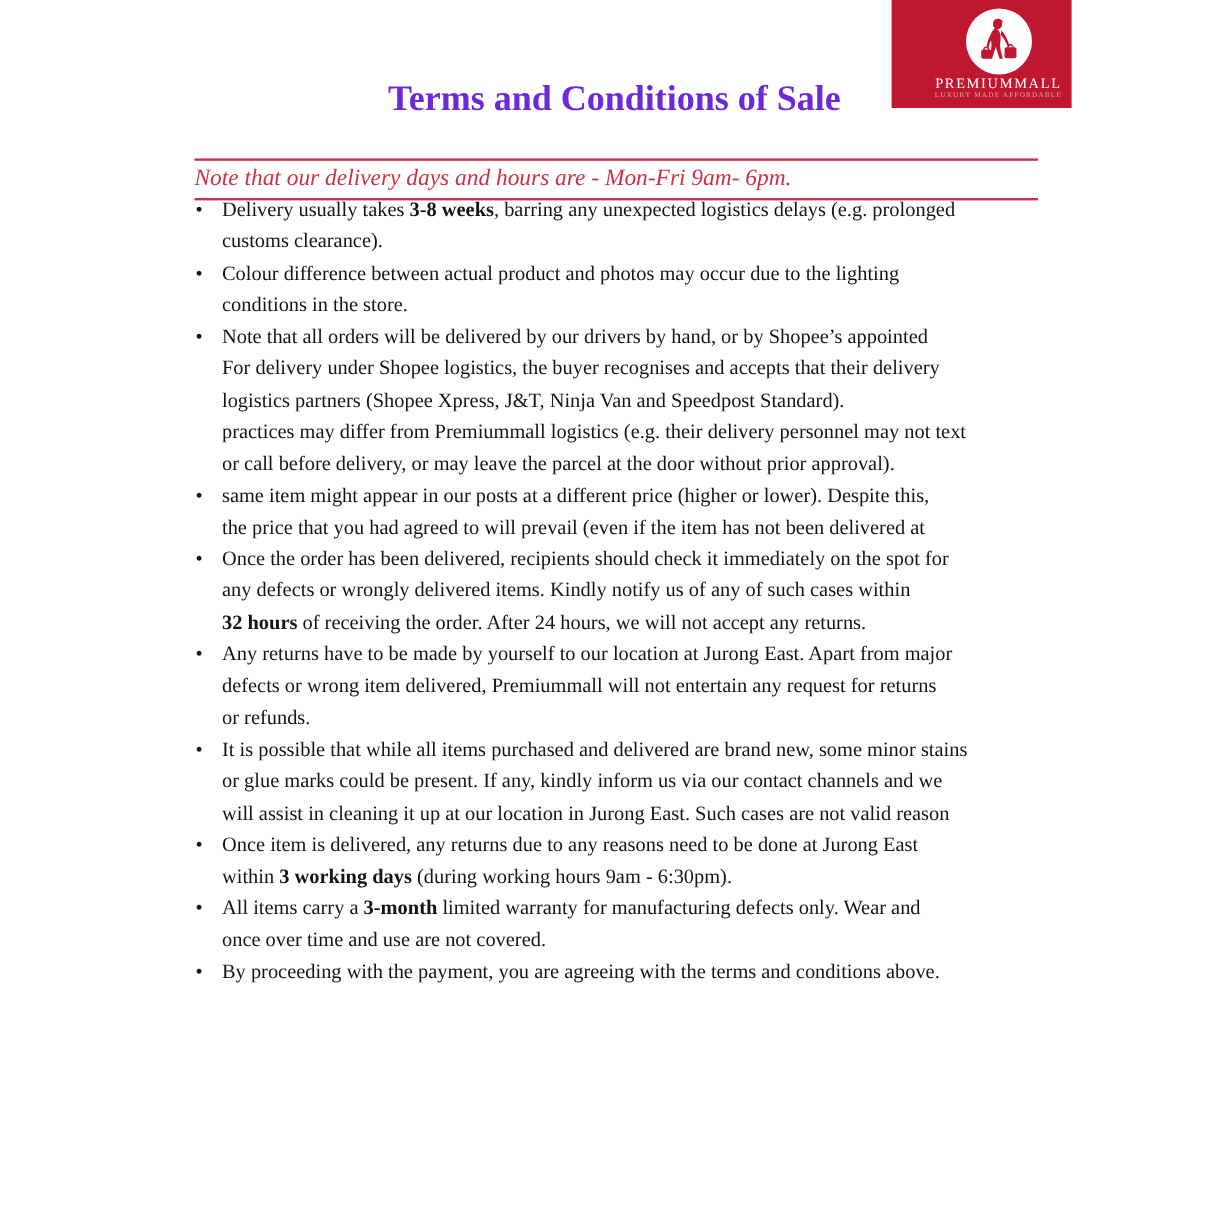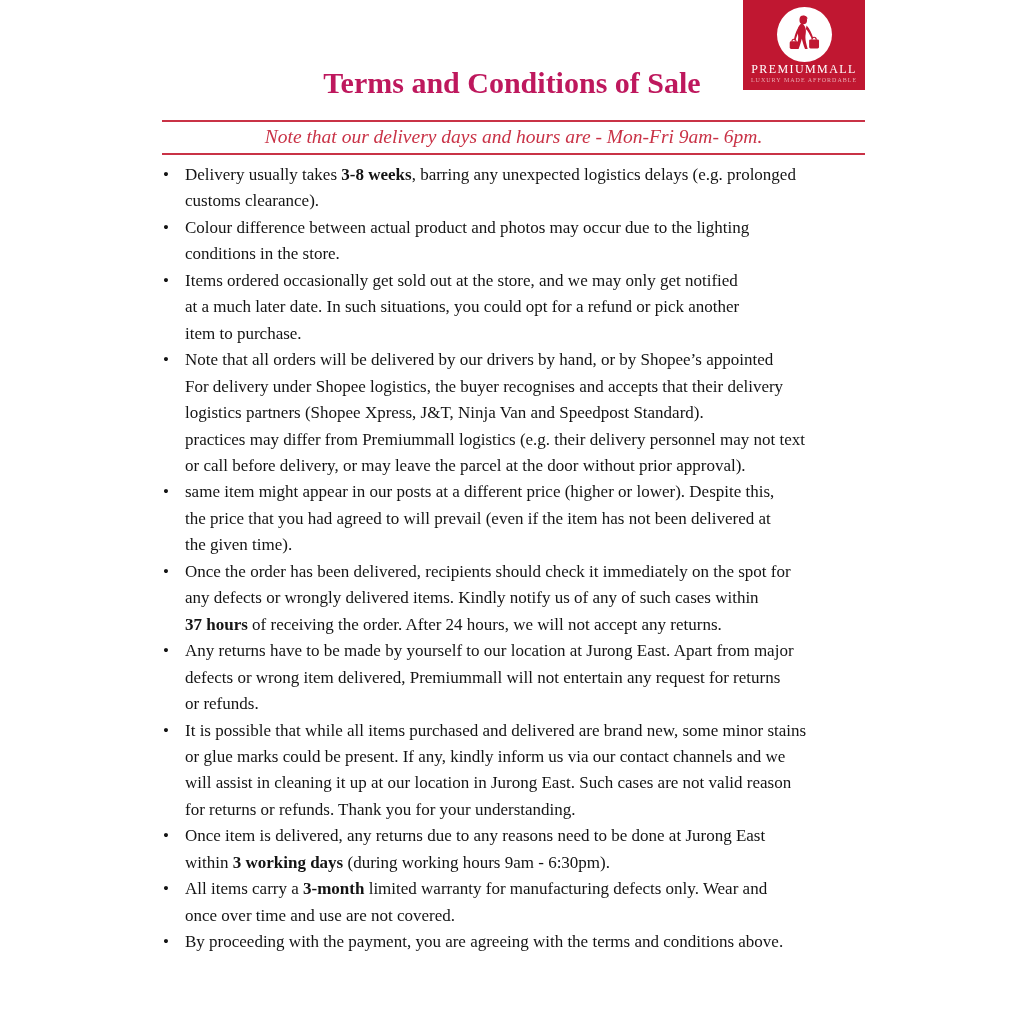--- a/index.html
+++ b/index.html
@@ -16,21 +16,21 @@
     font-family:"Liberation Serif", serif;
     color:var(--ink);
     overflow:hidden;
   }
 
   
   .logo{
     position:absolute;left:743px;top:0;
     width:122px;height:90px;
     background:var(--logo-bg);
-    display:flex;flex-direction:column;align-items:center;
+    display:flex;flex-direction:column;align-items:center;padding-left:28px;
   }
   .logo-circle{
     margin-top:7px;
     width:55px;height:55px;border-radius:50%;
     background:#ffffff;
     display:flex;align-items:center;justify-content:center;
   }
   .logo-name{
     margin-top:1px;
     color:#ffffff;
@@ -45,29 +45,29 @@
     line-height:6px;
     white-space:nowrap;
   }
 
   
   .title{
     position:absolute;top:66px;left:0;width:100%;
     margin:0;
     text-align:center;
     font-size:30px;font-weight:bold;
-    color:#be185d;
+    color:#6d28d9;
   }
 
   
   .note-band{
-    position:absolute;top:120px;left:162px;width:703px;
+    position:absolute;top:132px;left:162px;width:703px;
     border-top:2px solid var(--accent);
     border-bottom:2px solid var(--accent);
-    text-align:center;
+    text-align:left;
     padding:4px 0 5px 0;
   }
   .note-text{
     font-style:italic;
     font-size:19.5px;
     color:var(--accent);
   }
 
   
   .terms{
@@ -124,51 +124,44 @@
   <ul class="terms">
       <li>
         <div class="line">Delivery usually takes <b>3-8 weeks</b>, barring any unexpected logistics delays (e.g. prolonged</div>
         <div class="line">customs clearance).</div>
       </li>
       <li>
         <div class="line">Colour difference between actual product and photos may occur due to the lighting</div>
         <div class="line">conditions in the store.</div>
       </li>
       <li>
-        <div class="line">Items ordered occasionally get sold out at the store, and we may only get notified</div>
-        <div class="line">at a much later date. In such situations, you could opt for a refund or pick another</div>
-        <div class="line">item to purchase.</div>
-      </li>
-      <li>
         <div class="line">Note that all orders will be delivered by our drivers by hand, or by Shopee’s appointed</div>
         <div class="line">For delivery under Shopee logistics, the buyer recognises and accepts that their delivery</div>
         <div class="line">logistics partners (Shopee Xpress, J&amp;T, Ninja Van and Speedpost Standard).</div>
         <div class="line">practices may differ from Premiummall logistics (e.g. their delivery personnel may not text</div>
         <div class="line">or call before delivery, or may leave the parcel at the door without prior approval).</div>
       </li>
       <li>
         <div class="line">same item might appear in our posts at a different price (higher or lower). Despite this,</div>
         <div class="line">the price that you had agreed to will prevail (even if the item has not been delivered at</div>
-        <div class="line">the given time).</div>
       </li>
       <li>
         <div class="line">Once the order has been delivered, recipients should check it immediately on the spot for</div>
         <div class="line">any defects or wrongly delivered items. Kindly notify us of any of such cases within</div>
-        <div class="line"><b>37 hours</b> of receiving the order. After 24 hours, we will not accept any returns.</div>
+        <div class="line"><b>32 hours</b> of receiving the order. After 24 hours, we will not accept any returns.</div>
       </li>
       <li>
         <div class="line">Any returns have to be made by yourself to our location at Jurong East. Apart from major</div>
         <div class="line">defects or wrong item delivered, Premiummall will not entertain any request for returns</div>
         <div class="line">or refunds.</div>
       </li>
       <li>
         <div class="line">It is possible that while all items purchased and delivered are brand new, some minor stains</div>
         <div class="line">or glue marks could be present. If any, kindly inform us via our contact channels and we</div>
         <div class="line">will assist in cleaning it up at our location in Jurong East. Such cases are not valid reason</div>
-        <div class="line">for returns or refunds. Thank you for your understanding.</div>
       </li>
       <li>
         <div class="line">Once item is delivered, any returns due to any reasons need to be done at Jurong East</div>
         <div class="line">within <b>3 working days</b> (during working hours 9am - 6:30pm).</div>
       </li>
       <li>
         <div class="line">All items carry a <b>3-month</b> limited warranty for manufacturing defects only. Wear and</div>
         <div class="line">once over time and use are not covered.</div>
       </li>
       <li>

